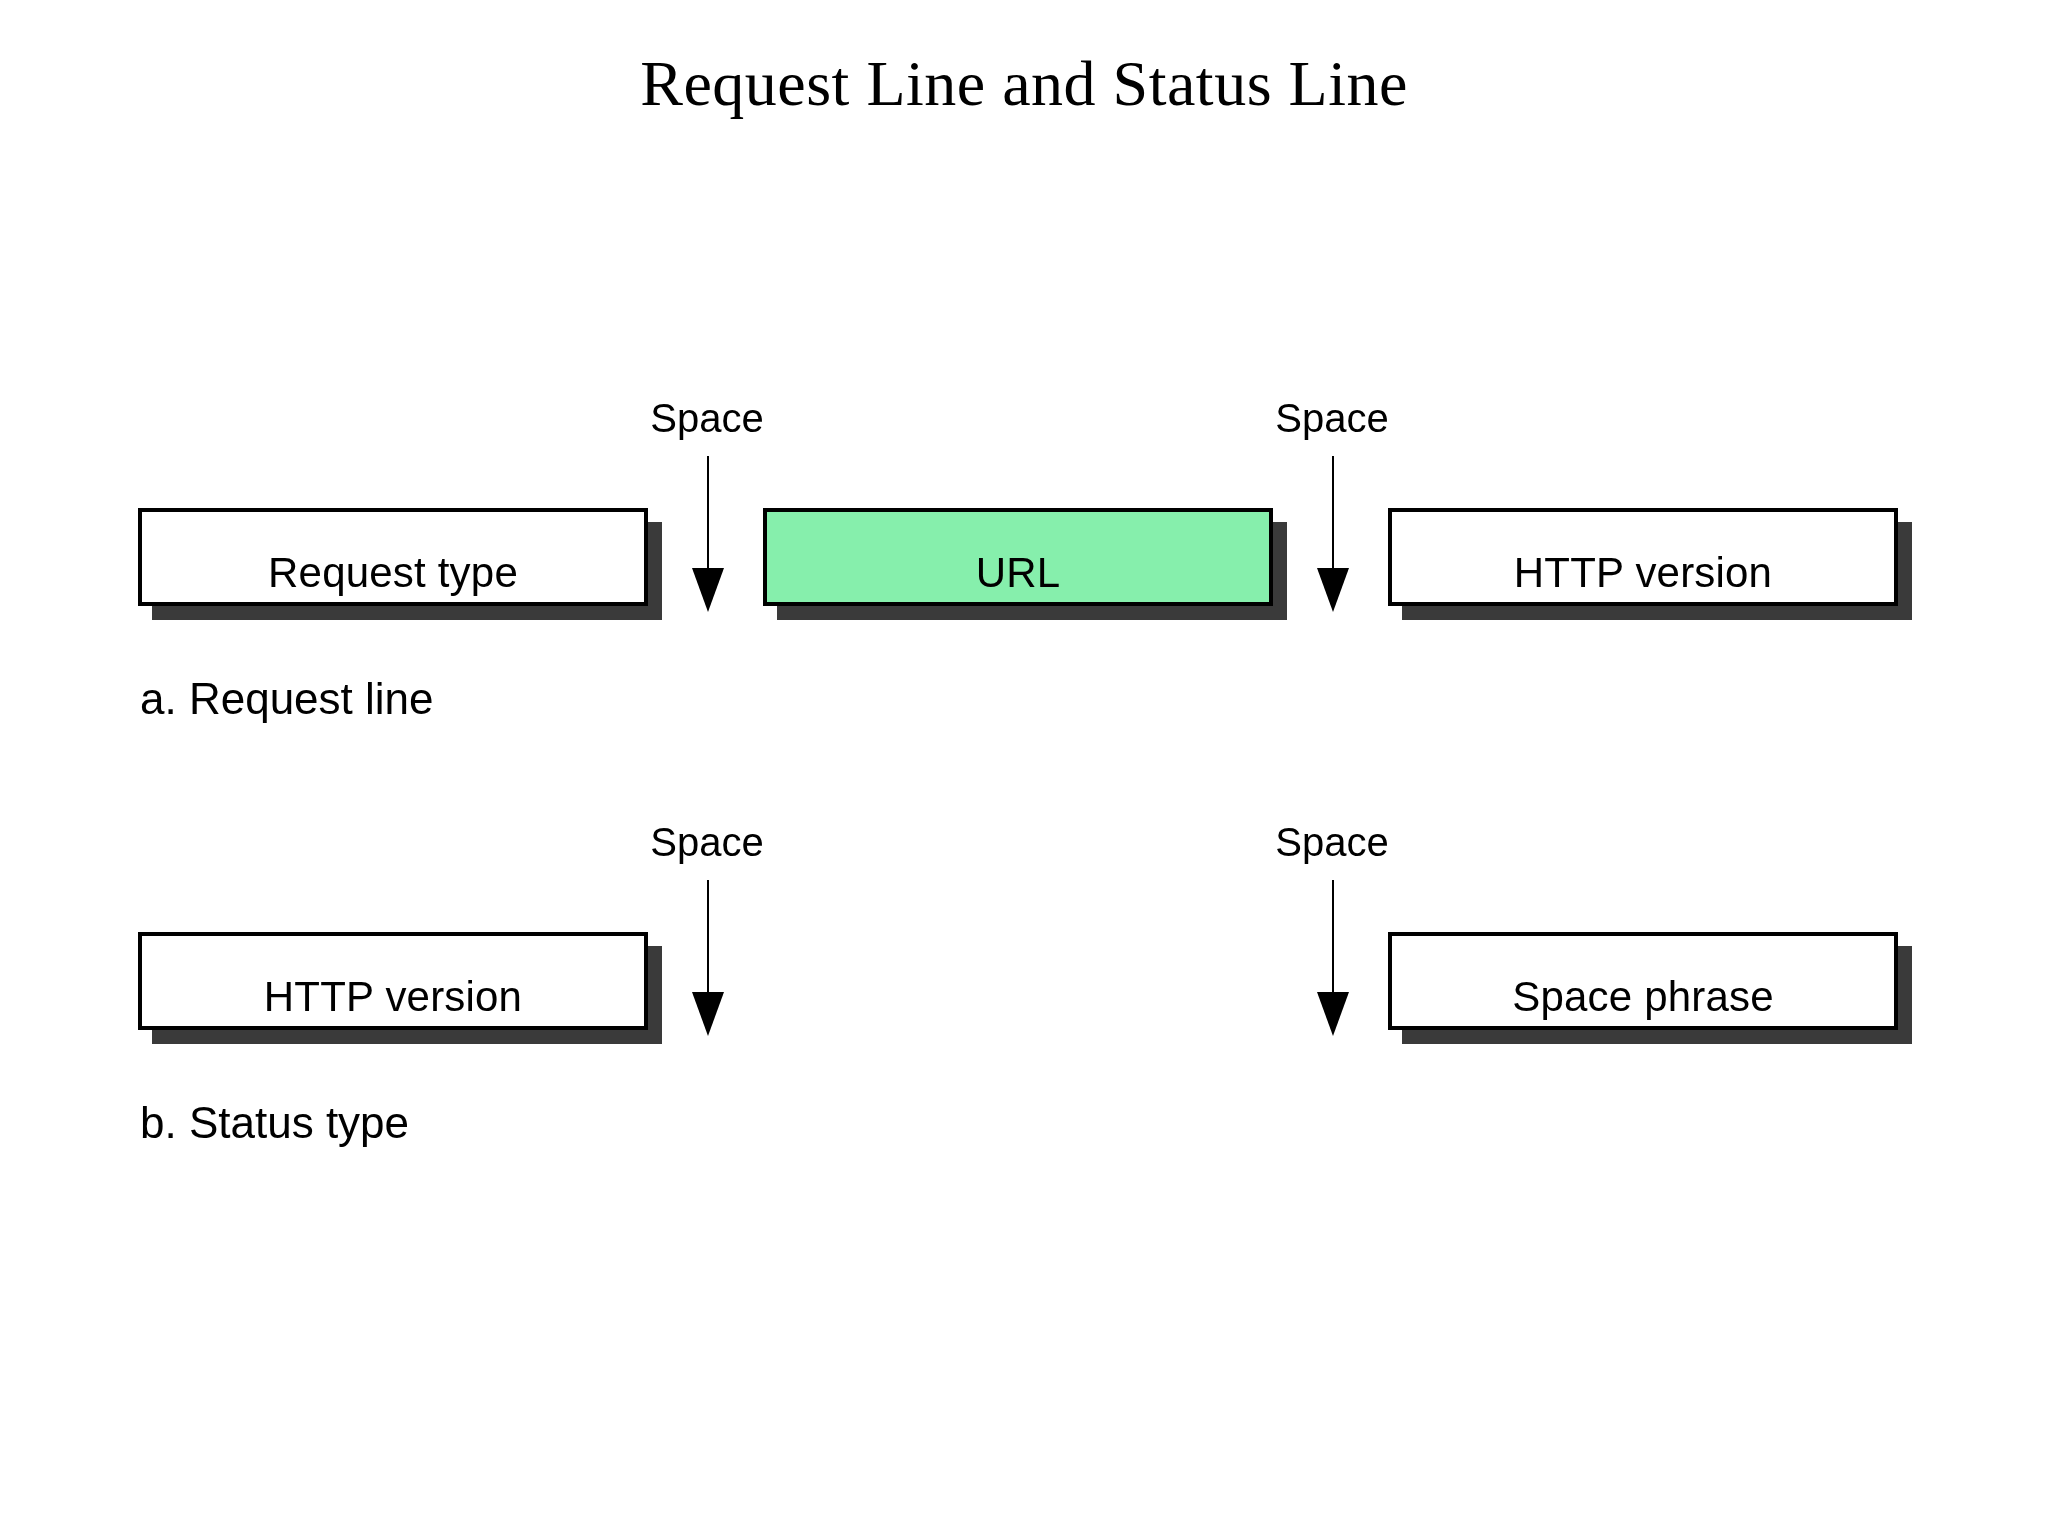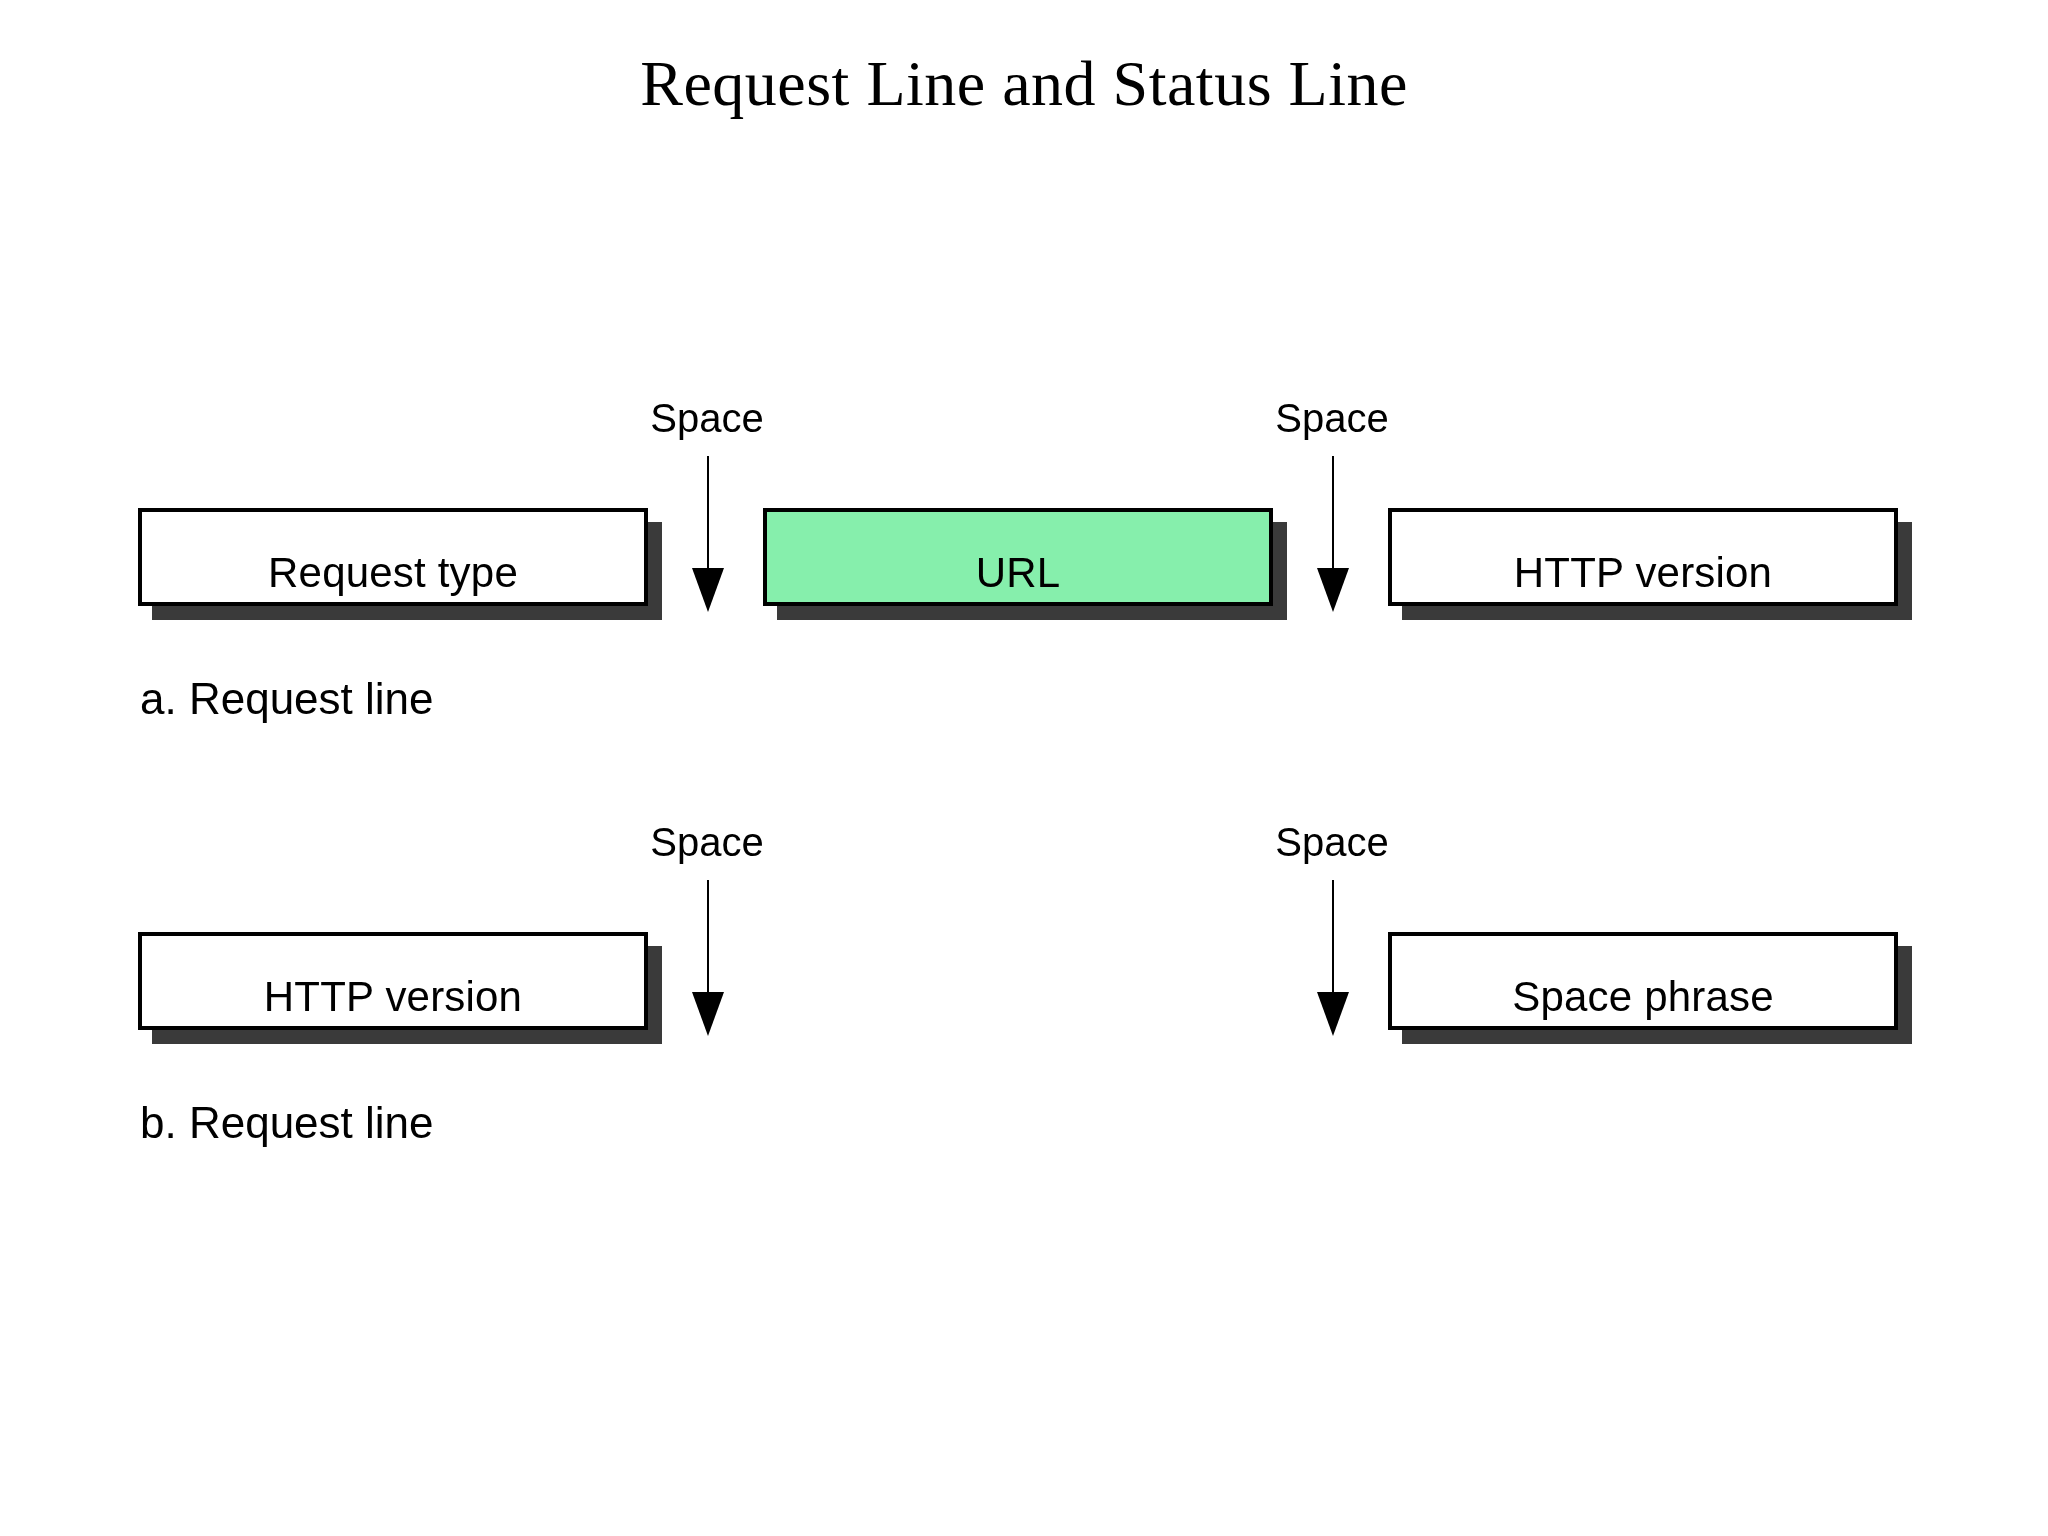--- a/index.html
+++ b/index.html
@@ -166,15 +166,15 @@
   <div class="space-group sp-r2 sp-a">
     <div class="space-label">Space</div>
     <div class="arrow"></div>
   </div>
 
   <div class="space-group sp-r2 sp-b">
     <div class="space-label">Space</div>
     <div class="arrow"></div>
   </div>
 
-  <div class="caption" style="left:140px; top:1066px;">b. Request line</div>
+  <div class="caption" style="left:140px; top:1066px;">b. Status type</div>
 
 </div>
 
 </body></html>

